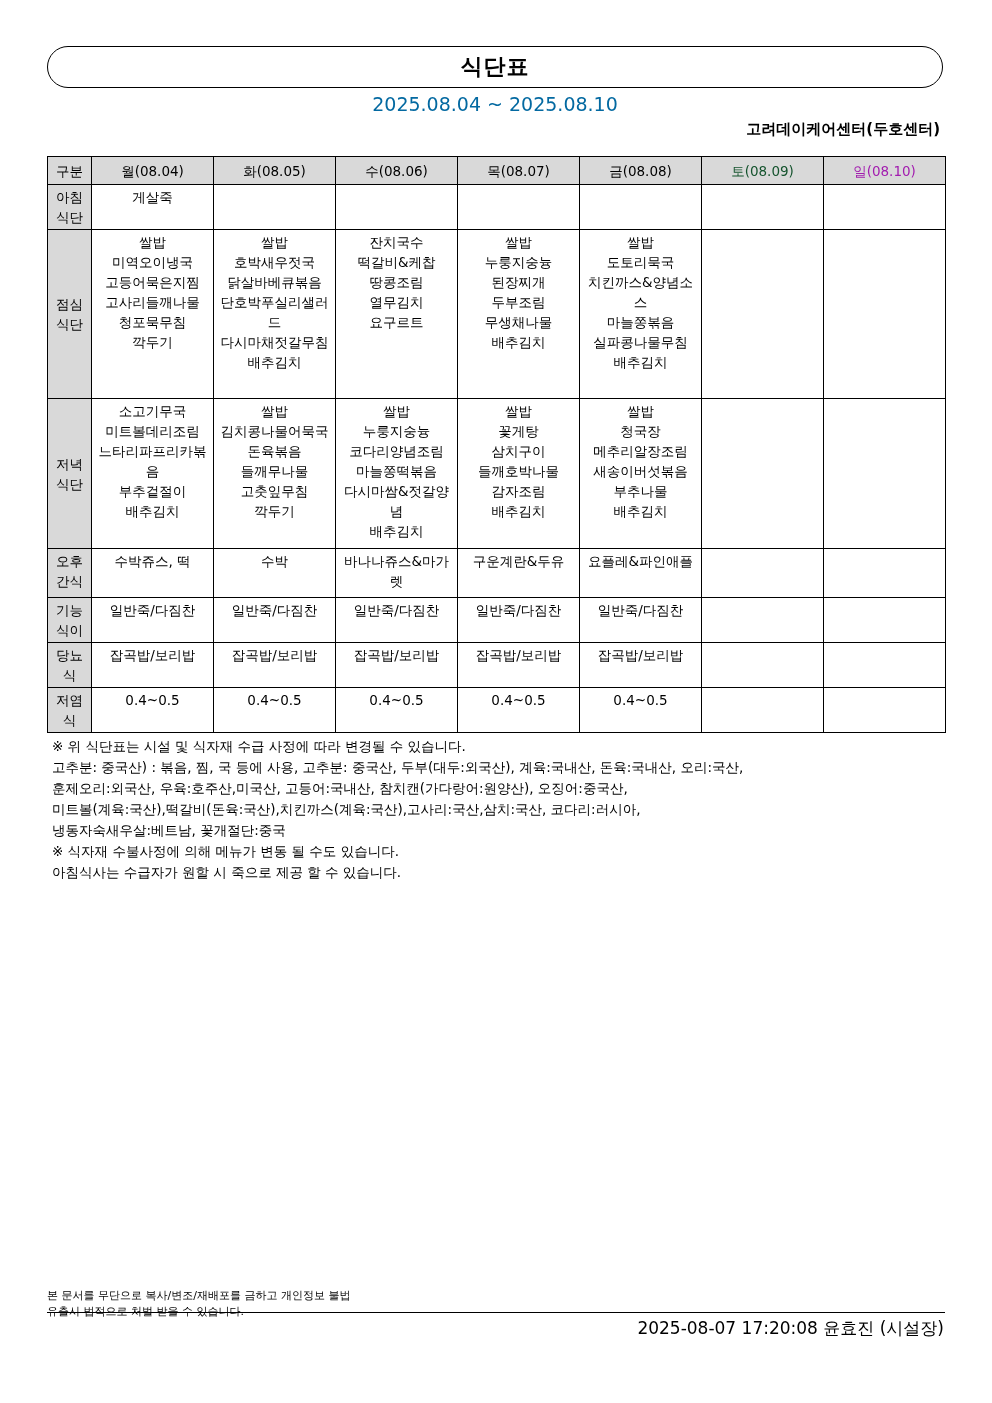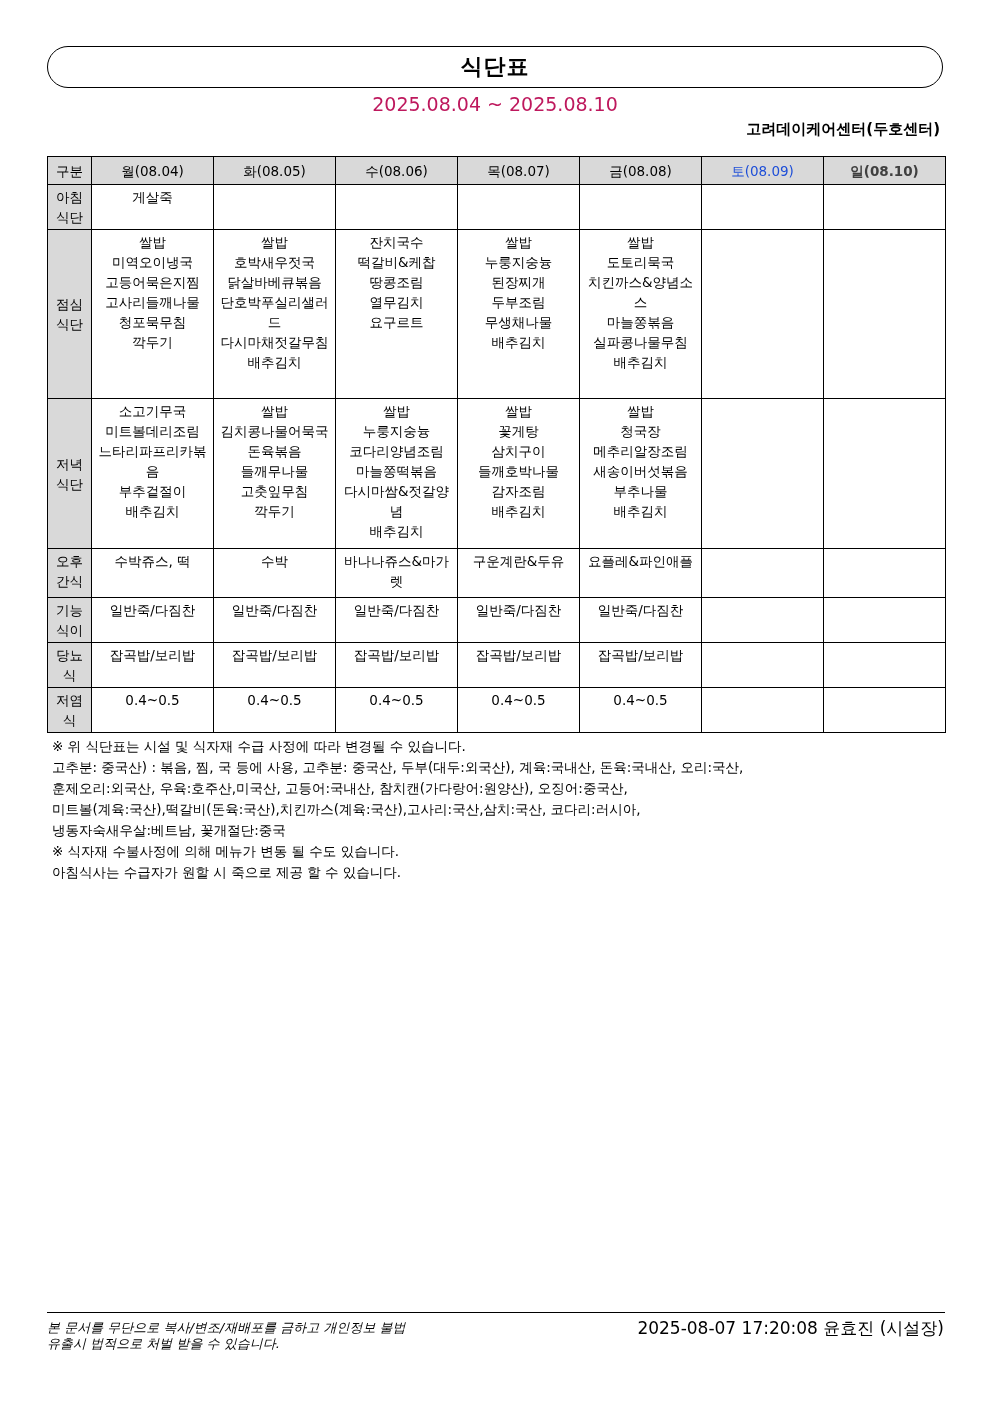--- a/index.html
+++ b/index.html
@@ -9,58 +9,58 @@
     color: #000;
   }
   .title-box {
     position: absolute; left: 47px; top: 46px; width: 896px; height: 42px;
     border: 1.5px solid #000; border-radius: 22px; box-sizing: border-box;
     display: flex; align-items: center; justify-content: center;
     font-size: 22px; font-weight: bold; letter-spacing: 1px;
   }
   .date-range {
     position: absolute; left: 47px; top: 93px; width: 896px; text-align: center;
-    font-size: 19px; color: #be185d;
+    font-size: 19px; color: #0369a1;
   }
   .center-name {
     position: absolute; right: 52px; top: 120px; font-size: 15px; font-weight: bold;
   }
   table.menu {
     position: absolute; left: 47px; top: 156px; width: 898px;
     border-collapse: collapse; table-layout: fixed;
     font-size: 13.5px;
   }
   table.menu td, table.menu th {
     border: 1px solid #000; padding: 2px 2px; text-align: center; vertical-align: top;
     font-weight: normal; line-height: 20px; word-break: break-all;
   }
   table.menu th { background: #d9d9d9; height: 23px; vertical-align: middle; }
   table.menu td.rowhead { background: #d9d9d9; vertical-align: middle; padding: 0; line-height: 20px; }
-  table.menu th.sat { color: #1d4ed8; }
-  table.menu th.sun { color: #404040; font-weight: bold; }
+  table.menu th.sat { color: #14532d; }
+  table.menu th.sun { color: #a21caf; }
   .cell-line { display: block; }
   tr.r-breakfast td { height: 40px; }
   tr.r-lunch td { height: 164px; }
   tr.r-dinner td { height: 145px; }
   tr.r-snack td { height: 44px; }
   tr.r-func td { height: 40px; }
   tr.r-diab td { height: 40px; }
   tr.r-salt td { height: 40px; }
   tr.r-breakfast td.rowhead, tr.r-snack td.rowhead, tr.r-func td.rowhead,
   tr.r-diab td.rowhead, tr.r-salt td.rowhead { vertical-align: top; padding-top: 2px; }
   .notes {
     position: absolute; left: 52px; top: 736px; width: 895px;
     font-size: 13.5px; line-height: 21px;
   }
   .notes div { white-space: nowrap; }
   .footer-rule {
     position: absolute; left: 47px; top: 1312px; width: 898px; height: 1px; background: #000;
   }
   .footer-left {
-    position: absolute; left: 47px; top: 1320px; font-size: 13px; line-height: 16px; font-style: italic;
+    position: absolute; left: 47px; top: 1288px; font-size: 11px; line-height: 16px;
   }
   .footer-right {
     position: absolute; right: 48px; top: 1320px; font-size: 17px; line-height: 16px;
   }
 </style>
 </head>
 <body>
 
 <div class="title-box">
   <span>식단표</span>

